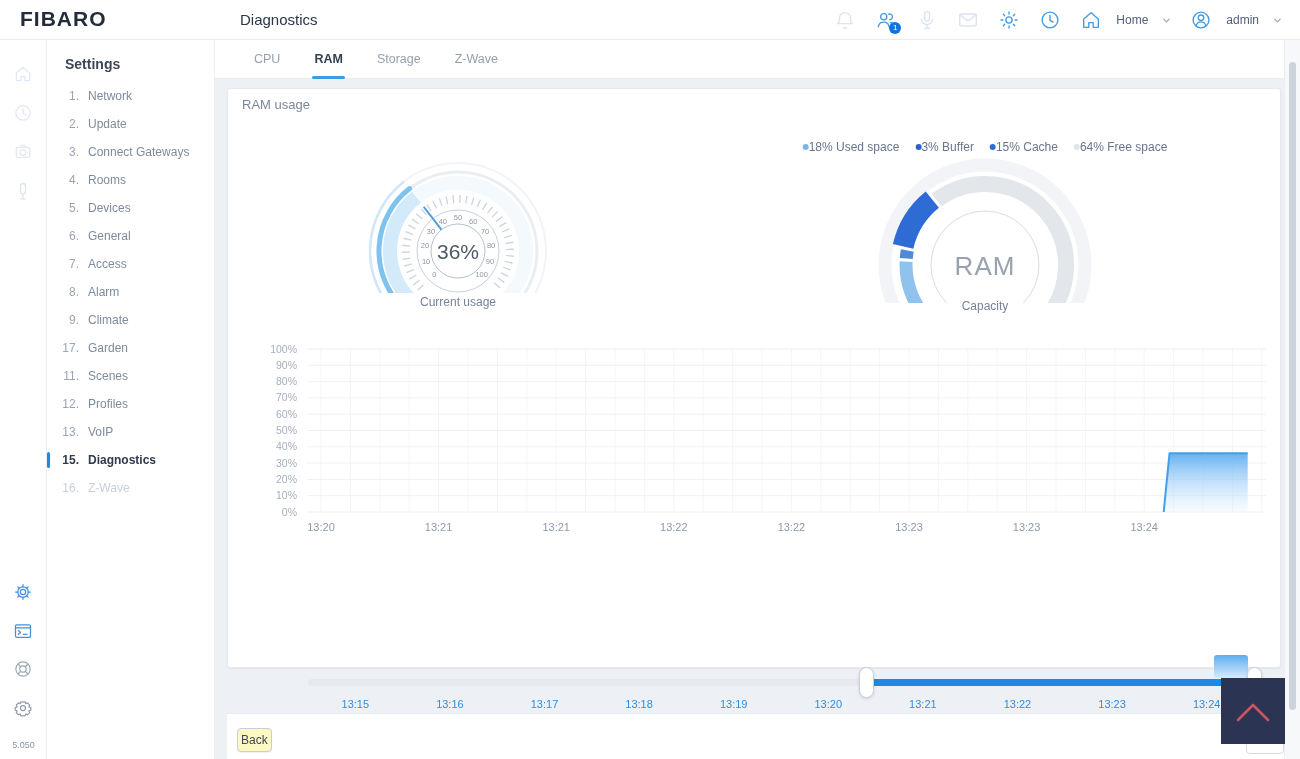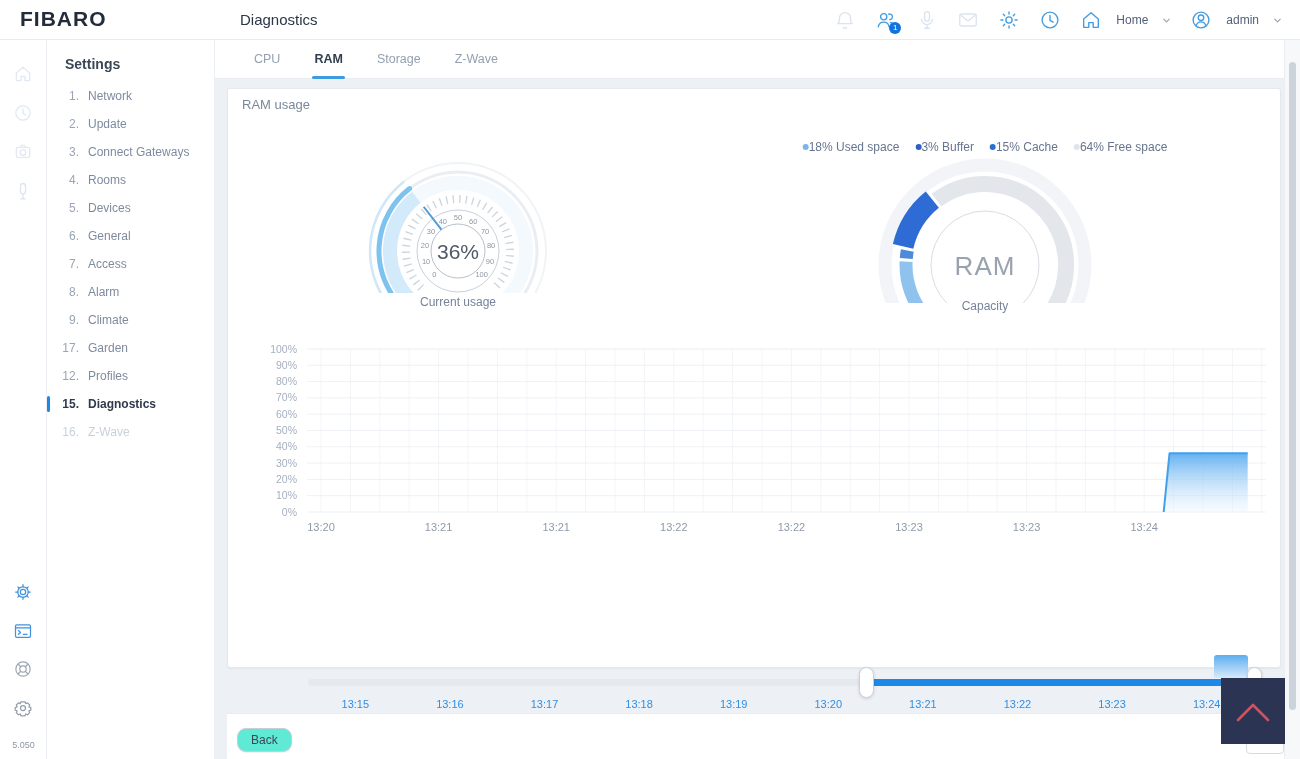--- a/index.html
+++ b/index.html
@@ -65,21 +65,21 @@
 
   .slider { position:absolute; left:80px; top:478px; width:946px; height:80px; }
   .strack { position:absolute; left:0; top:112px; width:946px; height:7px; background:#e6e9ed; border-radius:4px; }
   .sfill { position:absolute; top:112px; height:7px; background:#1f87e5; }
   .shandle { position:absolute; top:100px; width:15px; height:31px; background:#fff; border:1px solid #c9cfd8; border-radius:8px; box-shadow:0 1px 3px rgba(50,70,100,.18); cursor:ew-resize; }
   .minipreview { position:absolute; left:906px; top:88px; width:34px; height:23px; background:linear-gradient(#55a9ef,#d6ebfc); border-radius:3px 3px 0 0; opacity:.95; }
   .slider-labels { position:absolute; left:0; top:131px; width:946px; display:flex; }
   .slider-labels .cell { width:94.6px; text-align:center; font-size:11px; color:#2f8ee4; }
 
   .footer { position:absolute; left:227px; top:713px; width:1057px; height:46px; background:#fff; border-top:1px solid #e8ecf1; z-index:3; }
-  .back-btn { position:absolute; left:10px; top:14px; padding:4px 13px; background:#5eead4; border:1px solid #c7ced8; border-radius:9px; font-size:12px; color:#3c4656; box-shadow:0 1px 1px rgba(60,80,110,.08); cursor:pointer; }
+  .back-btn { position:absolute; left:10px; top:14px; padding:4px 3px; background:#fef9c3; border:1px solid #c7ced8; border-radius:4px; font-size:12px; color:#3c4656; box-shadow:0 1px 1px rgba(60,80,110,.08); cursor:pointer; }
 
   .hidden-btn { position:absolute; left:1246px; top:722px; width:38px; height:32px; background:#fff; border:1px solid #d6dbe3; border-radius:4px; z-index:7; }
   .corner-widget { position:absolute; left:1221px; top:678px; width:64px; height:66px; background:#2b3553; z-index:8; display:flex; align-items:center; justify-content:center; }
 
   .scroll-track { position:absolute; left:1284px; top:40px; width:16px; height:719px; background:#f6f8fa; border-left:1px solid #eaeef2; z-index:5; }
   .scroll-thumb { position:absolute; left:4px; top:22px; width:7px; height:648px; background:#cdd3da; border-radius:4px; cursor:grab; }
 </style>
 </head>
 <body>
 
@@ -246,22 +246,30 @@
         </div>
         <div class="side-item">
           <span class="num">9.</span>
           <span class="lbl">Climate</span>
         </div>
         <div class="side-item">
           <span class="num">17.</span>
           <span class="lbl">Garden</span>
         </div>
         <div class="side-item">
+          <span class="num">11.</span>
+          <span class="lbl">Scenes</span>
+        </div>
+        <div class="side-item">
           <span class="num">12.</span>
           <span class="lbl">Profiles</span>
+        </div>
+        <div class="side-item">
+          <span class="num">13.</span>
+          <span class="lbl">VoIP</span>
         </div>
         <div class="side-item active">
           <span class="num">15.</span>
           <span class="lbl">Diagnostics</span>
         </div>
         <div class="side-item disabled">
           <span class="num">16.</span>
           <span class="lbl">Z-Wave</span>
         </div>
       </div>

